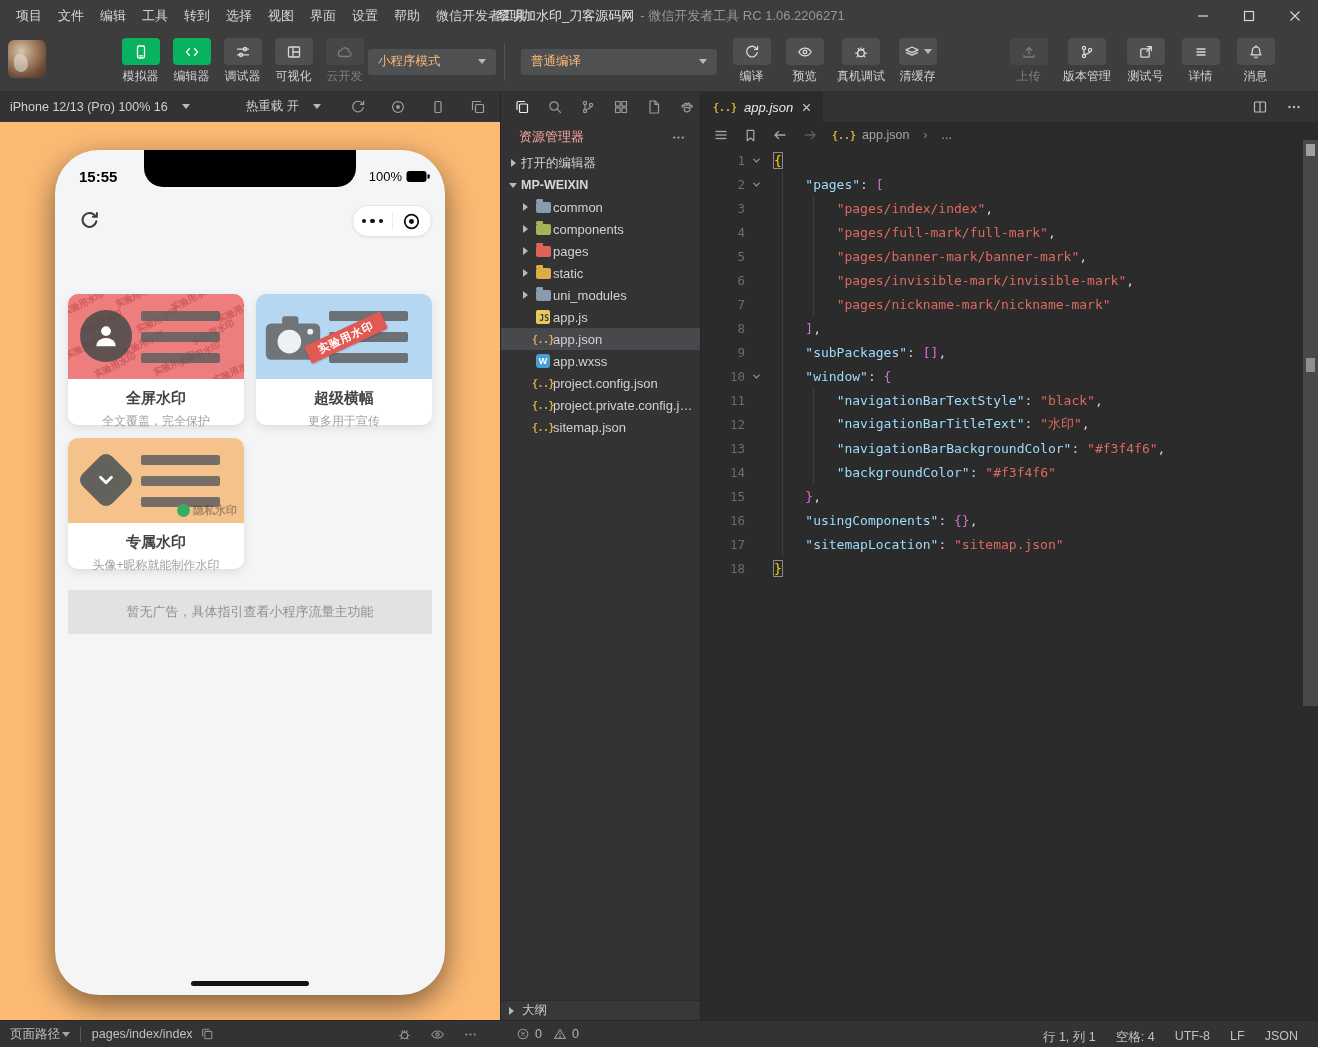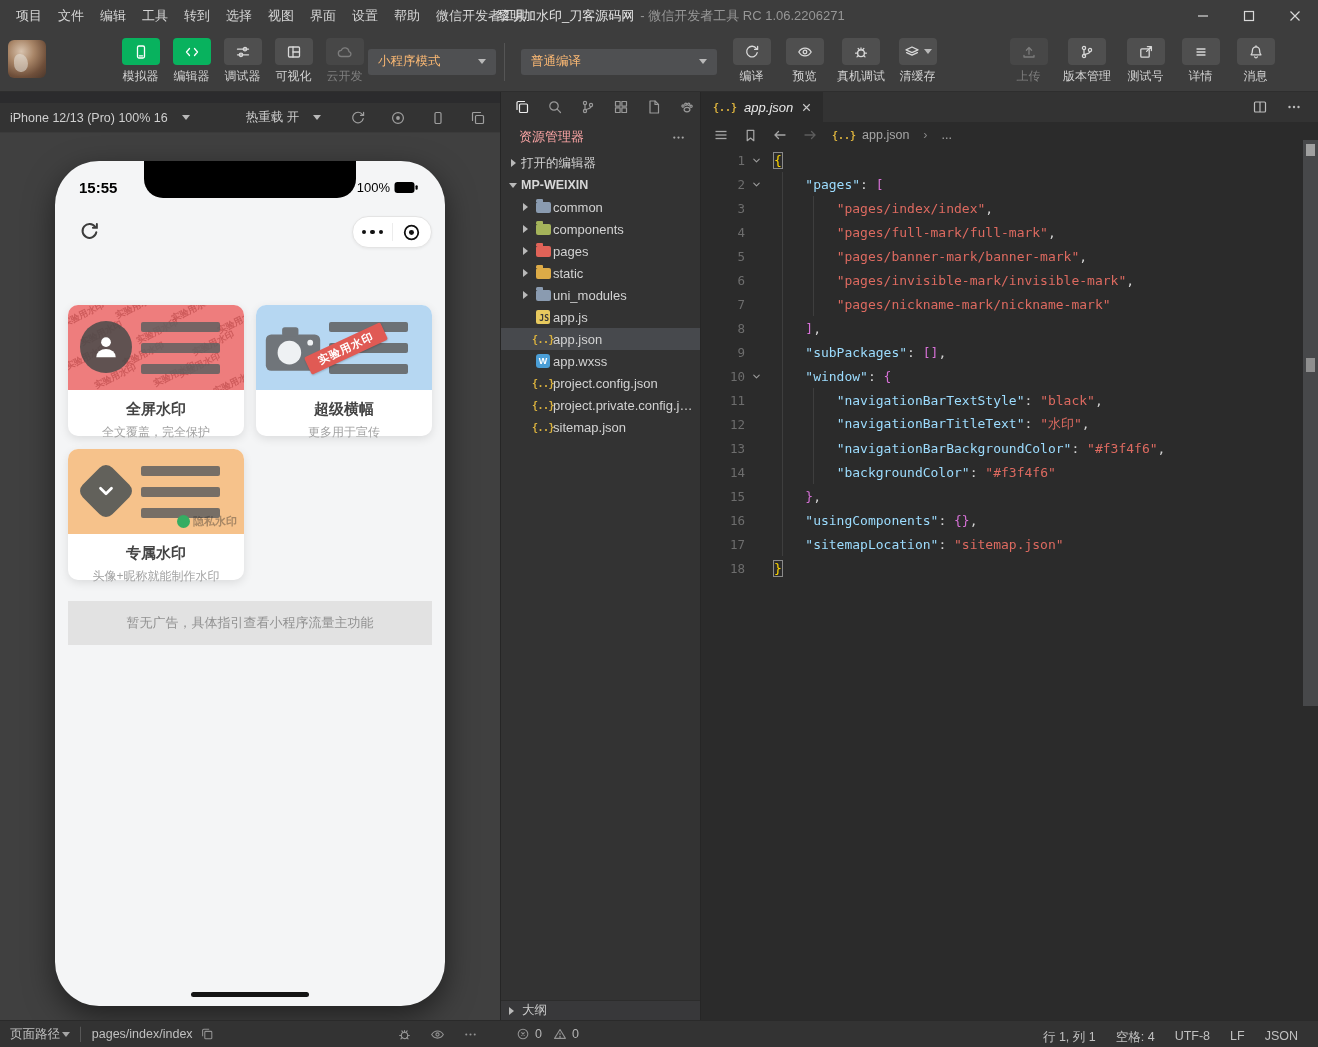--- a/index.html
+++ b/index.html
@@ -33,33 +33,33 @@
   .dd-mode { width:128px; margin-left:1px; }
   .dd-compile { width:196px; margin-left:16px; }
   .caret { width:0; height:0; border-left:4px solid transparent; border-right:4px solid transparent; border-top:5px solid #b9b9b9; margin-left:8px; flex:none; }
   .vsep { width:1px; height:38px; background:#555; margin-left:8px; }
   .actions { display:flex; gap:8px; margin-left:12px; }
   .right-tools { display:flex; gap:10px; margin-left:auto; margin-right:40px; }
   .tbtn.wide { width:auto; min-width:45px; padding:0 2px; }
 
   
   .main { position:absolute; left:0; top:92px; width:1318px; height:928px; }
-  .sim-col { position:absolute; left:0; top:0; width:500px; height:100%; background:#404040;margin-top:11px; }
+  .sim-col { position:absolute; left:0; top:0; width:500px; height:100%; background:#fdba74; }
   .side-col { position:absolute; left:500px; top:0; width:200px; height:100%; background:#333333; border-left:1px solid #262626; }
   .editor-col { position:absolute; left:700px; top:0; width:618px; height:100%; background:#2b2b2b; border-left:1px solid #262626; }
 
   
   .device-bar { height:30px; background:#333; border-bottom:1px solid #3b3b3b; display:flex; align-items:center; padding:0 14px 0 10px; color:#cfcfcf; font-size:12.5px; }
   .device-bar .hot { margin-left:56px; }
   .db-icons { margin-left:auto; display:flex; gap:24px; color:#9f9f9f; }
   .db-icons .ic { cursor:pointer; display:flex; }
   .phone { position:absolute; left:55px; top:58px; width:390px; height:845px; background:#f4f5f6; border-radius:44px; box-shadow:0 10px 30px rgba(0,0,0,.5); overflow:hidden; }
   .notch { position:absolute; left:89px; top:0; width:212px; height:37px; background:#000; border-radius:0 0 19px 19px; }
   .ph-time { position:absolute; left:24px; top:18px; font-size:15px; font-weight:600; color:#000; }
-  .ph-batt { position:absolute; right:27px; top:19px; display:flex; align-items:center; gap:4px; font-size:13px; color:#000; }
+  .ph-batt { position:absolute; right:15px; top:19px; display:flex; align-items:center; gap:4px; font-size:13px; color:#000; }
   .ph-refresh { position:absolute; left:24px; top:60px; color:#3c3c3c; cursor:pointer; }
   .capsule { position:absolute; right:13px; top:55px; width:80px; height:32px; background:#fff; border:1px solid #e4e4e4; border-radius:16px; display:flex; align-items:center; box-shadow:0 1px 3px rgba(0,0,0,.06); cursor:pointer; }
   .cap-dots { flex:1; display:flex; justify-content:center; gap:4px; }
   .cap-dots i { width:4.5px; height:4.5px; border-radius:50%; background:#111; }
   .cap-div { width:1px; height:18px; background:#ececec; }
   .cap-target { flex:1; display:flex; justify-content:center; color:#111; }
   .privacy { position:absolute; left:13px; right:13px; top:96px; height:36px; background:#fff; border-radius:7px; box-shadow:0 1px 4px rgba(0,0,0,.05); display:flex; align-items:center; padding:0 12px 0 14px; }
   .privacy .txt { font-size:13.5px; color:#4d4d4d; }
   .privacy .x { margin-left:auto; color:#bdbdbd; font-size:16px; cursor:pointer; line-height:1; }
   .cards { position:absolute; left:13px; top:144px; width:364px; display:grid; grid-template-columns:176px 176px; gap:13px 12px; }

